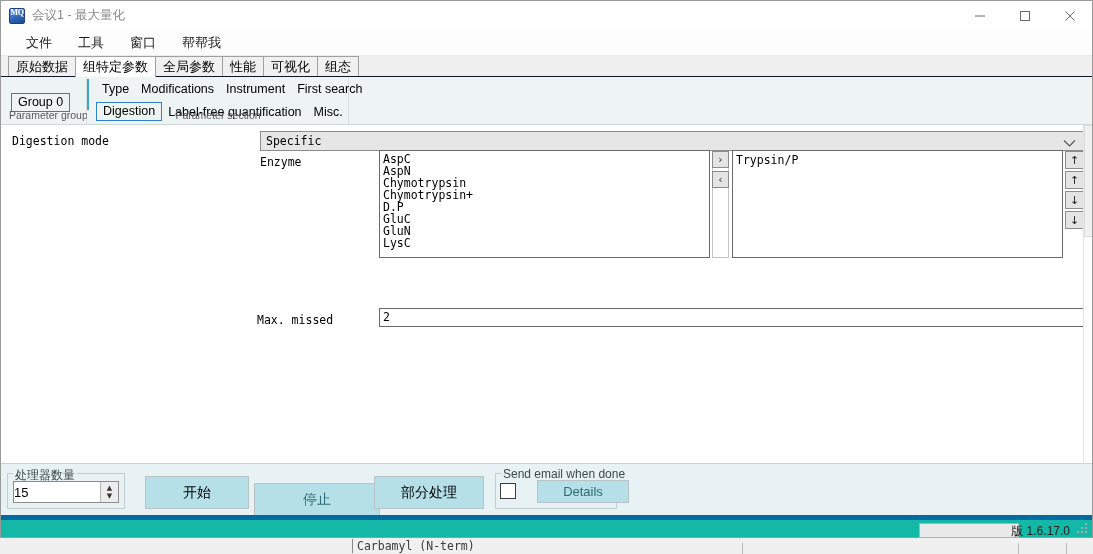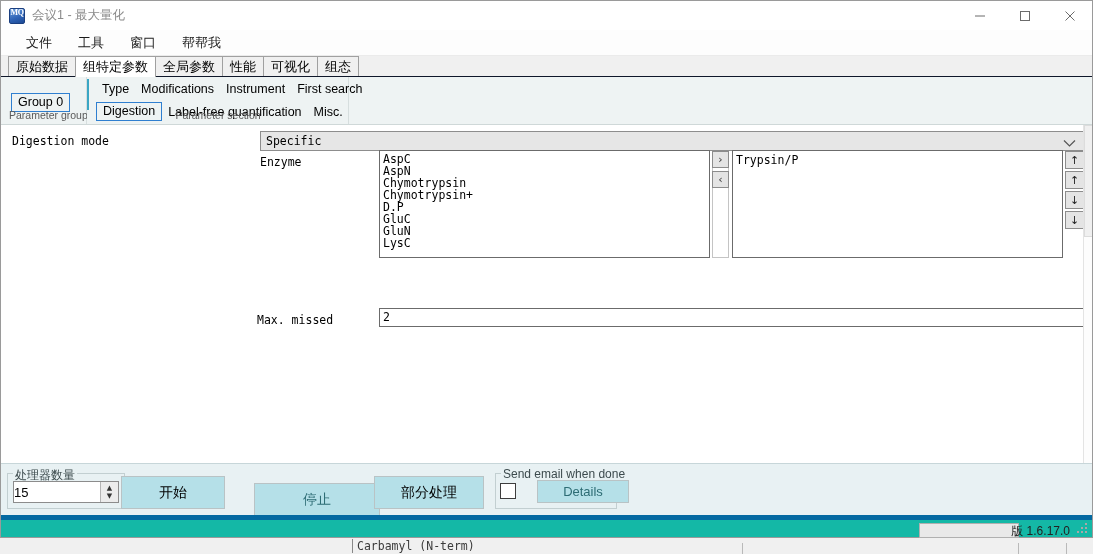--- a/index.html
+++ b/index.html
@@ -399,21 +399,21 @@
     height: 33px;
     background: #b5e0e8;
     border: 1px solid #b9c3c5;
     box-sizing: border-box;
     display: flex;
     align-items: center;
     justify-content: center;
     font-size: 14px;
     color: #000;
   }
-  .bigbtn.start { left: 120px; width: 104px; }
+  .bigbtn.start { left: 144px; width: 104px; }
   .bigbtn.stop  { left: 253px; width: 126px; color: #2d6c74; margin-top: 7px; }
   .bigbtn.partial { left: 373px; width: 110px; }
   .email-box { left: 494px; top: 9px; width: 122px; height: 36px; }
   .chk {
     position: absolute;
     left: 4px; top: 9px;
     width: 16px; height: 16px;
     border: 1px solid #3d3d3d;
     background: #fff;
     box-sizing: border-box;

